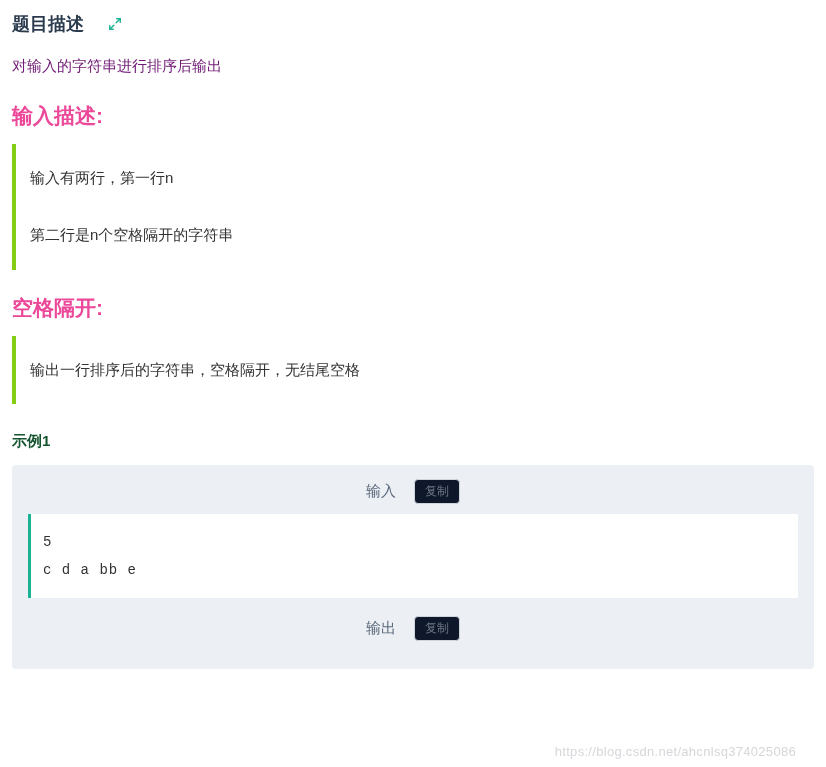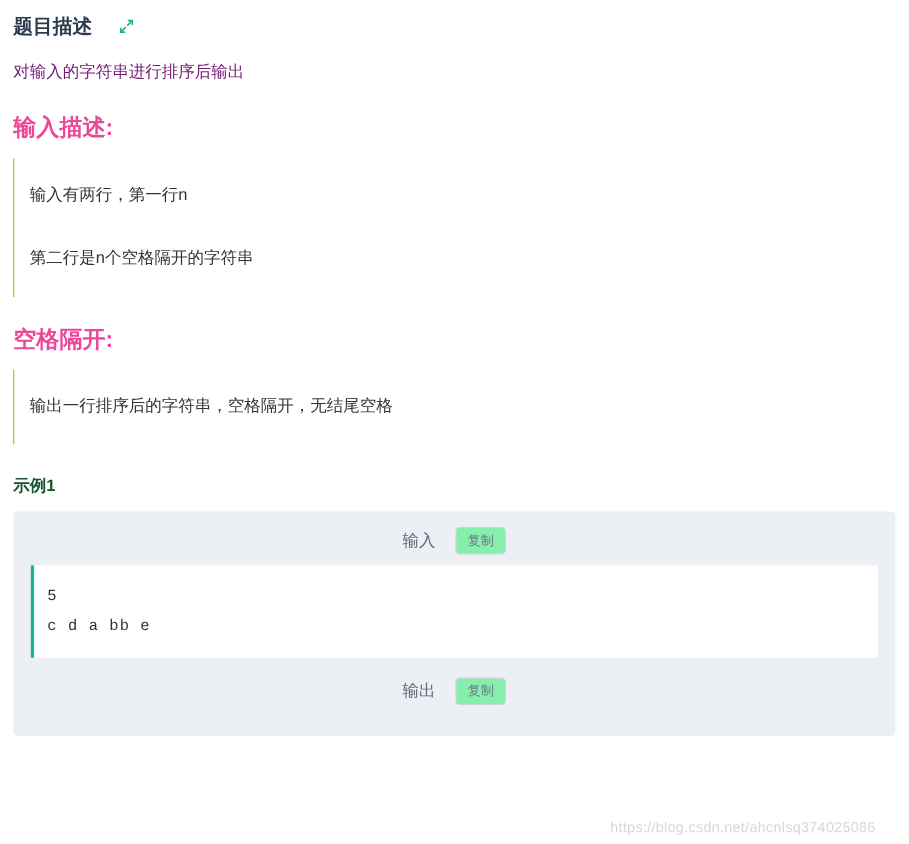--- a/index.html
+++ b/index.html
@@ -36,21 +36,21 @@
     }
     .section-heading {
       font-size: 21px;
       font-weight: 700;
       color: #ec4899;
       margin-bottom: 14px;
       margin-top: 24px;
     }
     .description-block {
       background: #ffffff;
-      border-left: 1px solid #84cc16;
+      border-left: 4px solid #84cc16;
       padding: 20px 14px;
       font-size: 15px;
       color: #333;
       line-height: 1.9;
       white-space: pre-line;
       margin-bottom: 8px;
     }
     .example-heading {
       font-size: 15px;
       font-weight: 700;
@@ -68,21 +68,21 @@
       justify-content: center;
       align-items: center;
       margin-bottom: 10px;
       gap: 18px;
     }
     .example-row-label {
       font-size: 15px;
       color: #5a6a7c;
     }
     .copy-btn {
-      background: #86efac;
+      background: #0f172a;
       border: 1px solid #d0d5db;
       border-radius: 4px;
       padding: 3px 10px;
       font-size: 12px;
       color: #6b7785;
       cursor: pointer;
       font-family: inherit;
     }
     .code-block {
       background: #ffffff;

